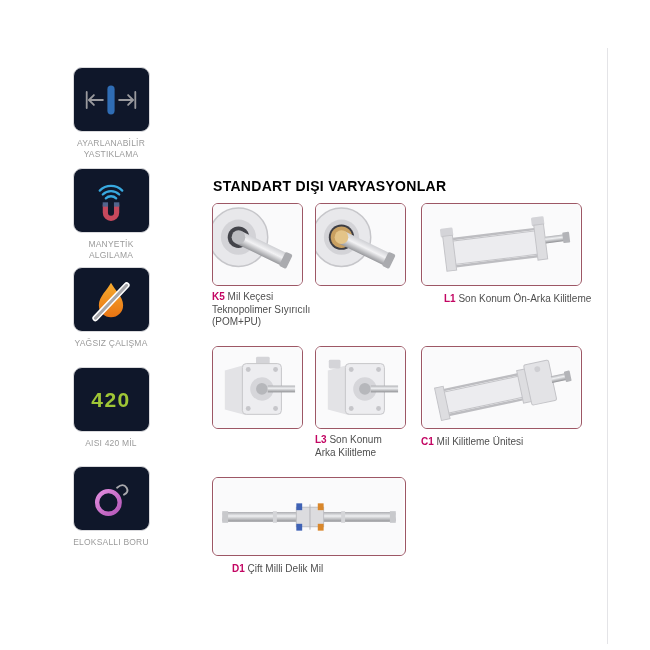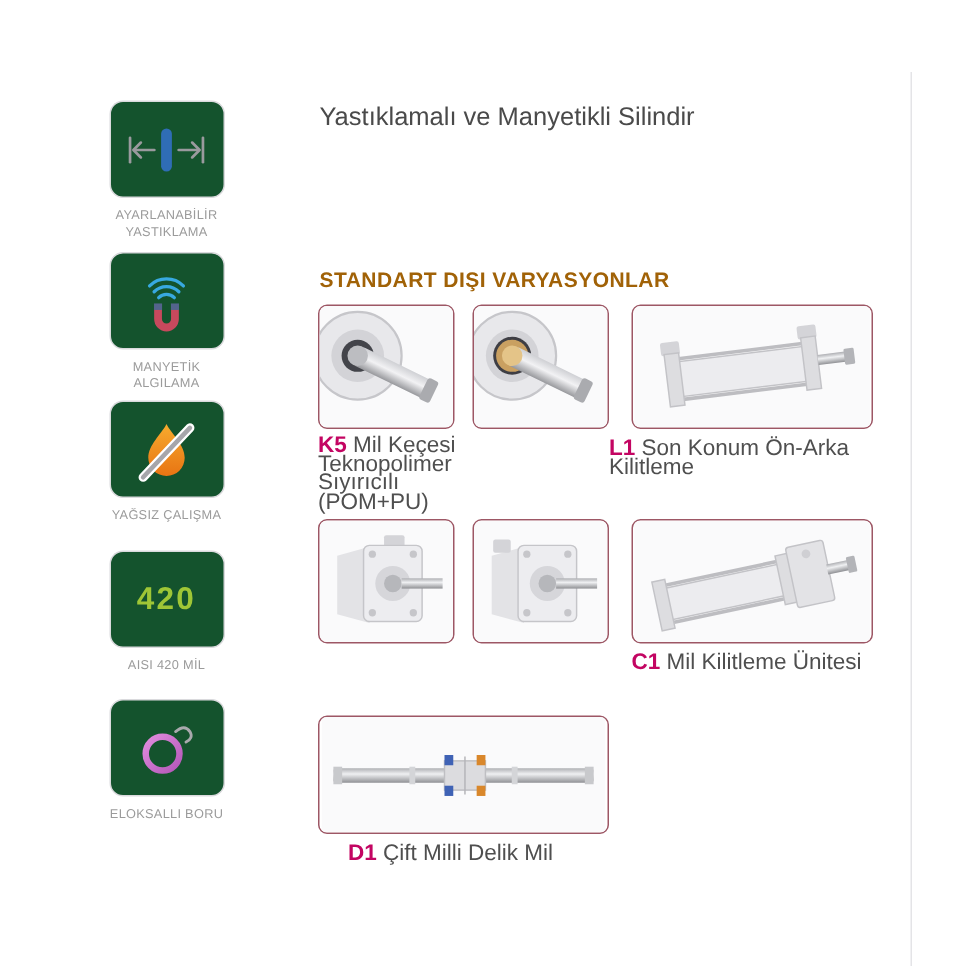--- a/index.html
+++ b/index.html
@@ -4,38 +4,38 @@
 <style>
   html,body{margin:0;padding:0;background:#ffffff;}
   body{width:650px;height:650px;font-family:"Liberation Sans",sans-serif;position:relative;overflow:hidden;}
   .page{position:absolute;inset:0;background:#ffffff;}
 
   .vline{position:absolute;left:607px;top:48px;width:1px;height:596px;background:#e4e4e7;}
 
   
   .sidebar-item{position:absolute;left:53px;width:116px;text-align:center;}
   .icon-box{width:75px;height:63px;margin:0 auto;border:1px solid #dadadd;border-radius:9px;
-            display:flex;align-items:center;justify-content:center;background:#14532d;}
+            display:flex;align-items:center;justify-content:center;background:#0f172a;}
   .sidebar-label{width:78px;margin:6px auto 0;font-size:8.5px;line-height:11px;color:#9b9b9b;
                  letter-spacing:0.2px;font-weight:400;}
   .green-420{font-size:21px;font-weight:700;color:#9fc636;letter-spacing:1.5px;}
 
   
   .header{position:absolute;left:213px;top:66px;color:#4a4a4a;font-size:17px;line-height:23px;}
   .header .bold{font-weight:700;}
 
   .section-title{position:absolute;left:213px;top:178px;font-size:14px;font-weight:700;
-                 color:#a16207;letter-spacing:0.3px;}
+                 color:#000000;letter-spacing:0.3px;}
 
   
   .card{position:absolute;border:1.5px solid #9d5765;border-radius:6px;background:#fff;
         overflow:hidden;box-sizing:border-box;}
   .card svg{display:block;width:100%;height:100%;}
 
-  .clabel{position:absolute;margin:0;font-size:15px;line-height:12.5px;color:#4f4f4f;}
+  .clabel{position:absolute;margin:0;font-size:10px;line-height:12.5px;color:#4f4f4f;}
   .clabel .code{color:#c30562;font-weight:700;}
 </style>
 </head>
 <body>
 
 <div class="page">
 
   <div class="vline"></div>
 
   <div class="sidebar-item" style="top:67px">
@@ -105,21 +105,20 @@
           </linearGradient>
         </defs>
         <circle cx="27" cy="34" r="13" fill="none" stroke="url(#ringg)" stroke-width="5"></circle>
         <path d="M37 17 q 7 -6 11 0 q 3 5 -3 8" fill="none" stroke="#a9a9ad" stroke-width="2.2" stroke-linecap="round"></path>
       </svg>
     </div>
     <div class="sidebar-label">ELOKSALLI BORU</div>
   </div>
 
   <div class="header">
-    <div>Yastıklamalı ve Manyetikli Silindir</div>
   </div>
 
   <div class="section-title">STANDART DIŞI VARYASYONLAR</div>
 
   <div class="card" style="left:212px;top:203px;width:91px;height:83px;">
     <svg viewBox="0 0 91 83">
       <defs>
         <linearGradient id="k5g" x1="0" y1="0" x2="0" y2="1">
           <stop offset="0" stop-color="#cfd0d4"></stop>
             <stop offset="0.45" stop-color="#f2f2f4"></stop>
@@ -178,21 +177,21 @@
         <line x1="30" y1="58" x2="118" y2="58" stroke="#bdbdc1" stroke-width="2.5"></line>
         <rect x="22" y="26" width="10" height="36" fill="#dddde0" stroke="#c3c3c7"></rect>
         <rect x="116" y="26" width="10" height="36" fill="#dddde0" stroke="#c3c3c7"></rect>
         <rect x="126" y="39" width="20" height="7" fill="url(#l1g)"></rect>
         <rect x="144" y="37" width="7" height="11" rx="1" fill="#b3b4b8"></rect>
       </g>
     </svg>
   </div>
 
   <p class="clabel" style="left:212px;top:291px;width:100px;"><span class="code">K5</span> <span>Mil Keçesi Teknopolimer Sıyırıcılı (POM+PU)</span></p>
-  <p class="clabel" style="left:406px;top:293px;width:178px;"><span class="code">L1</span> <span>Son Konum Ön-Arka Kilitleme</span></p>
+  <p class="clabel" style="left:444px;top:293px;width:178px;"><span class="code">L1</span> <span>Son Konum Ön-Arka Kilitleme</span></p>
 
   <div class="card" style="left:212px;top:346px;width:91px;height:83px;">
     <svg viewBox="0 0 91 83">
       <defs>
         <linearGradient id="l2g" x1="0" y1="0" x2="0" y2="1">
           <stop offset="0" stop-color="#aeafb3"></stop>
             <stop offset="0.4" stop-color="#eff0f2"></stop>
             <stop offset="1" stop-color="#8f9094"></stop>
         </linearGradient>
       </defs>
@@ -250,20 +249,21 @@
         <rect x="14" y="28" width="9" height="34" fill="#dddde0" stroke="#c3c3c7"></rect>
         <rect x="100" y="28" width="9" height="34" fill="#dddde0" stroke="#c3c3c7"></rect>
         <rect x="108" y="24" width="26" height="42" rx="2" fill="#e3e3e6" stroke="#c3c3c7"></rect>
         <circle cx="121" cy="31" r="3" fill="#cfcfd3"></circle>
         <rect x="133" y="41" width="16" height="7" fill="url(#c1g)"></rect>
         <rect x="147" y="39" width="6" height="11" rx="1" fill="#b3b4b8"></rect>
       </g>
     </svg>
   </div>
 
+  <p class="clabel" style="left:315px;top:434px;width:76px;"><span class="code">L3</span> <span>Son Konum Arka Kilitleme</span></p>
   <p class="clabel" style="left:421px;top:436px;width:170px;"><span class="code">C1</span> <span>Mil Kilitleme Ünitesi</span></p>
 
   <div class="card" style="left:212px;top:477px;width:194px;height:79px;">
     <svg viewBox="0 0 194 79">
       <defs>
         <linearGradient id="d1g" x1="0" y1="0" x2="0" y2="1">
           <stop offset="0" stop-color="#aeafb3"></stop>
             <stop offset="0.4" stop-color="#eff0f2"></stop>
             <stop offset="1" stop-color="#8f9094"></stop>
         </linearGradient>

